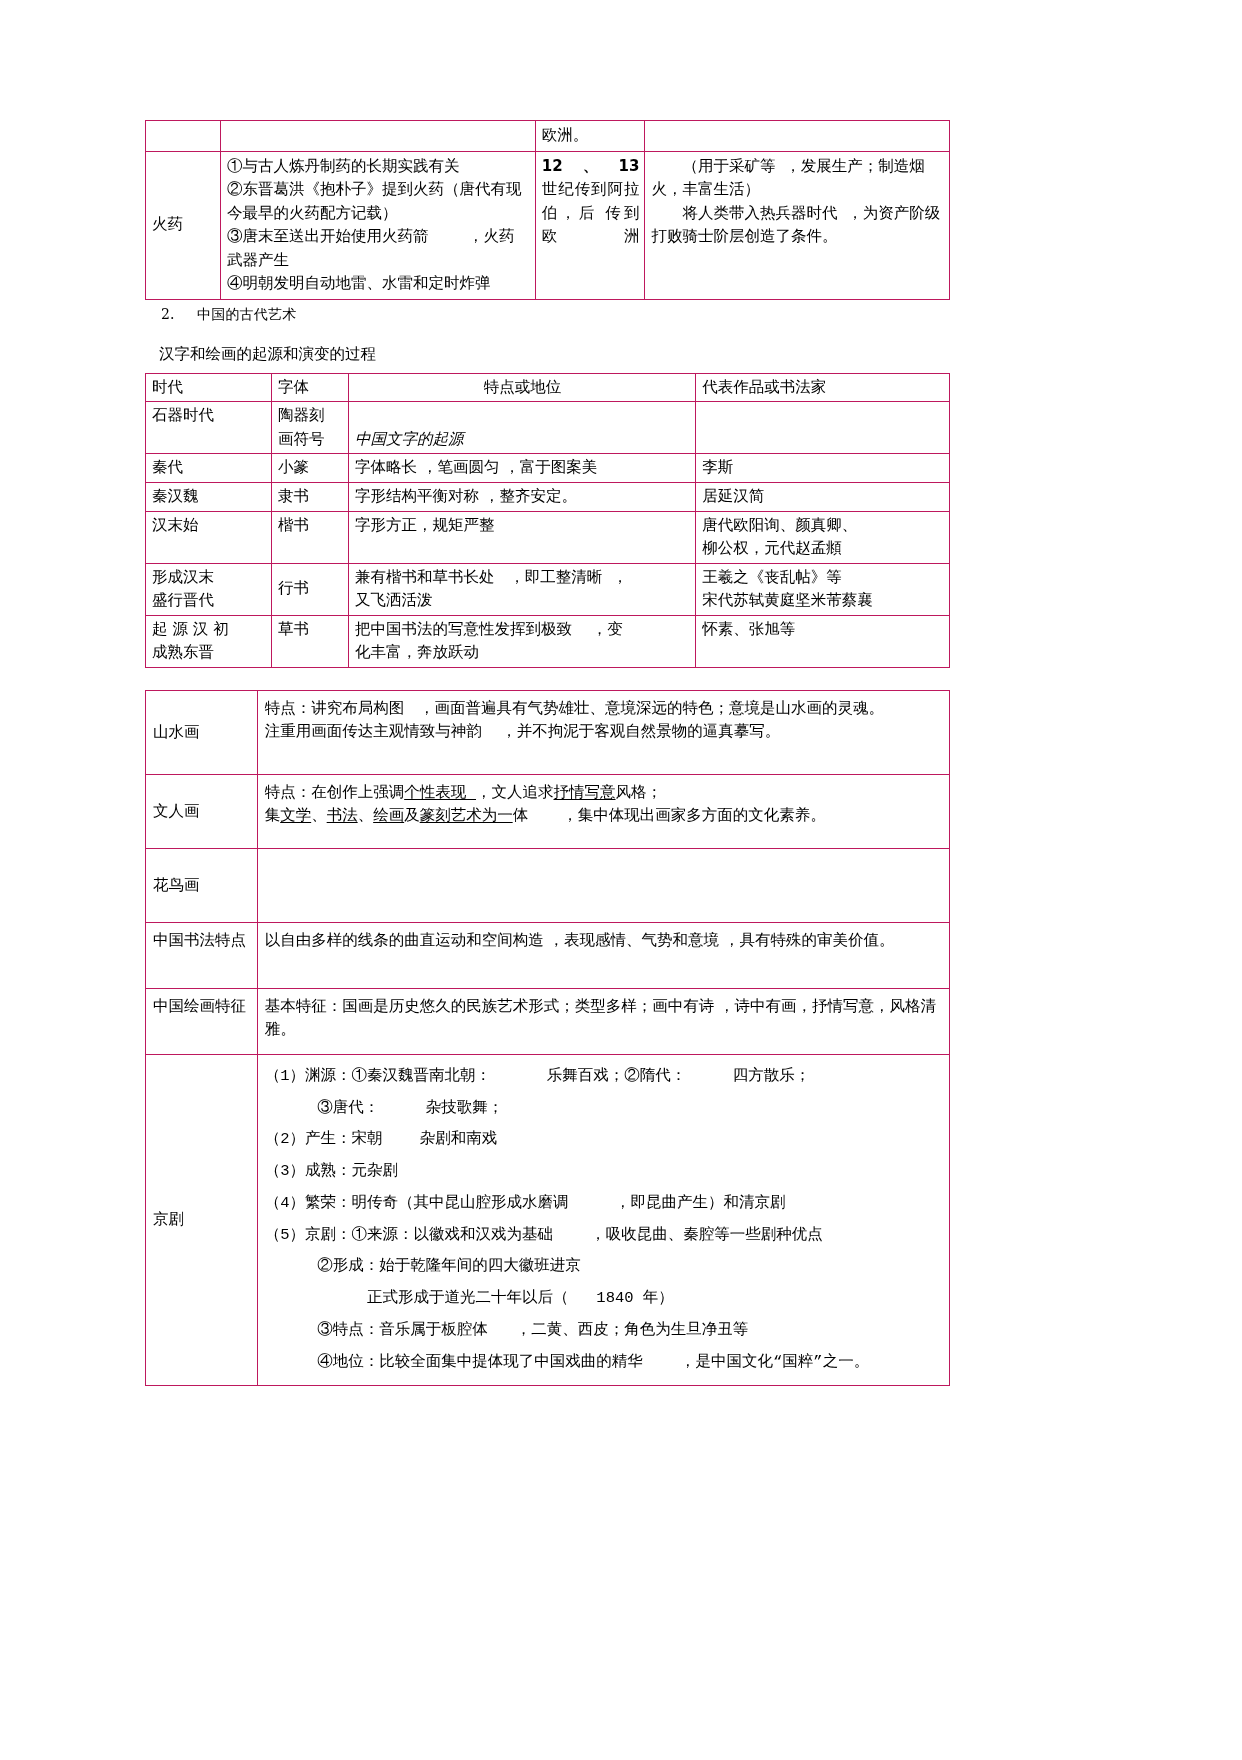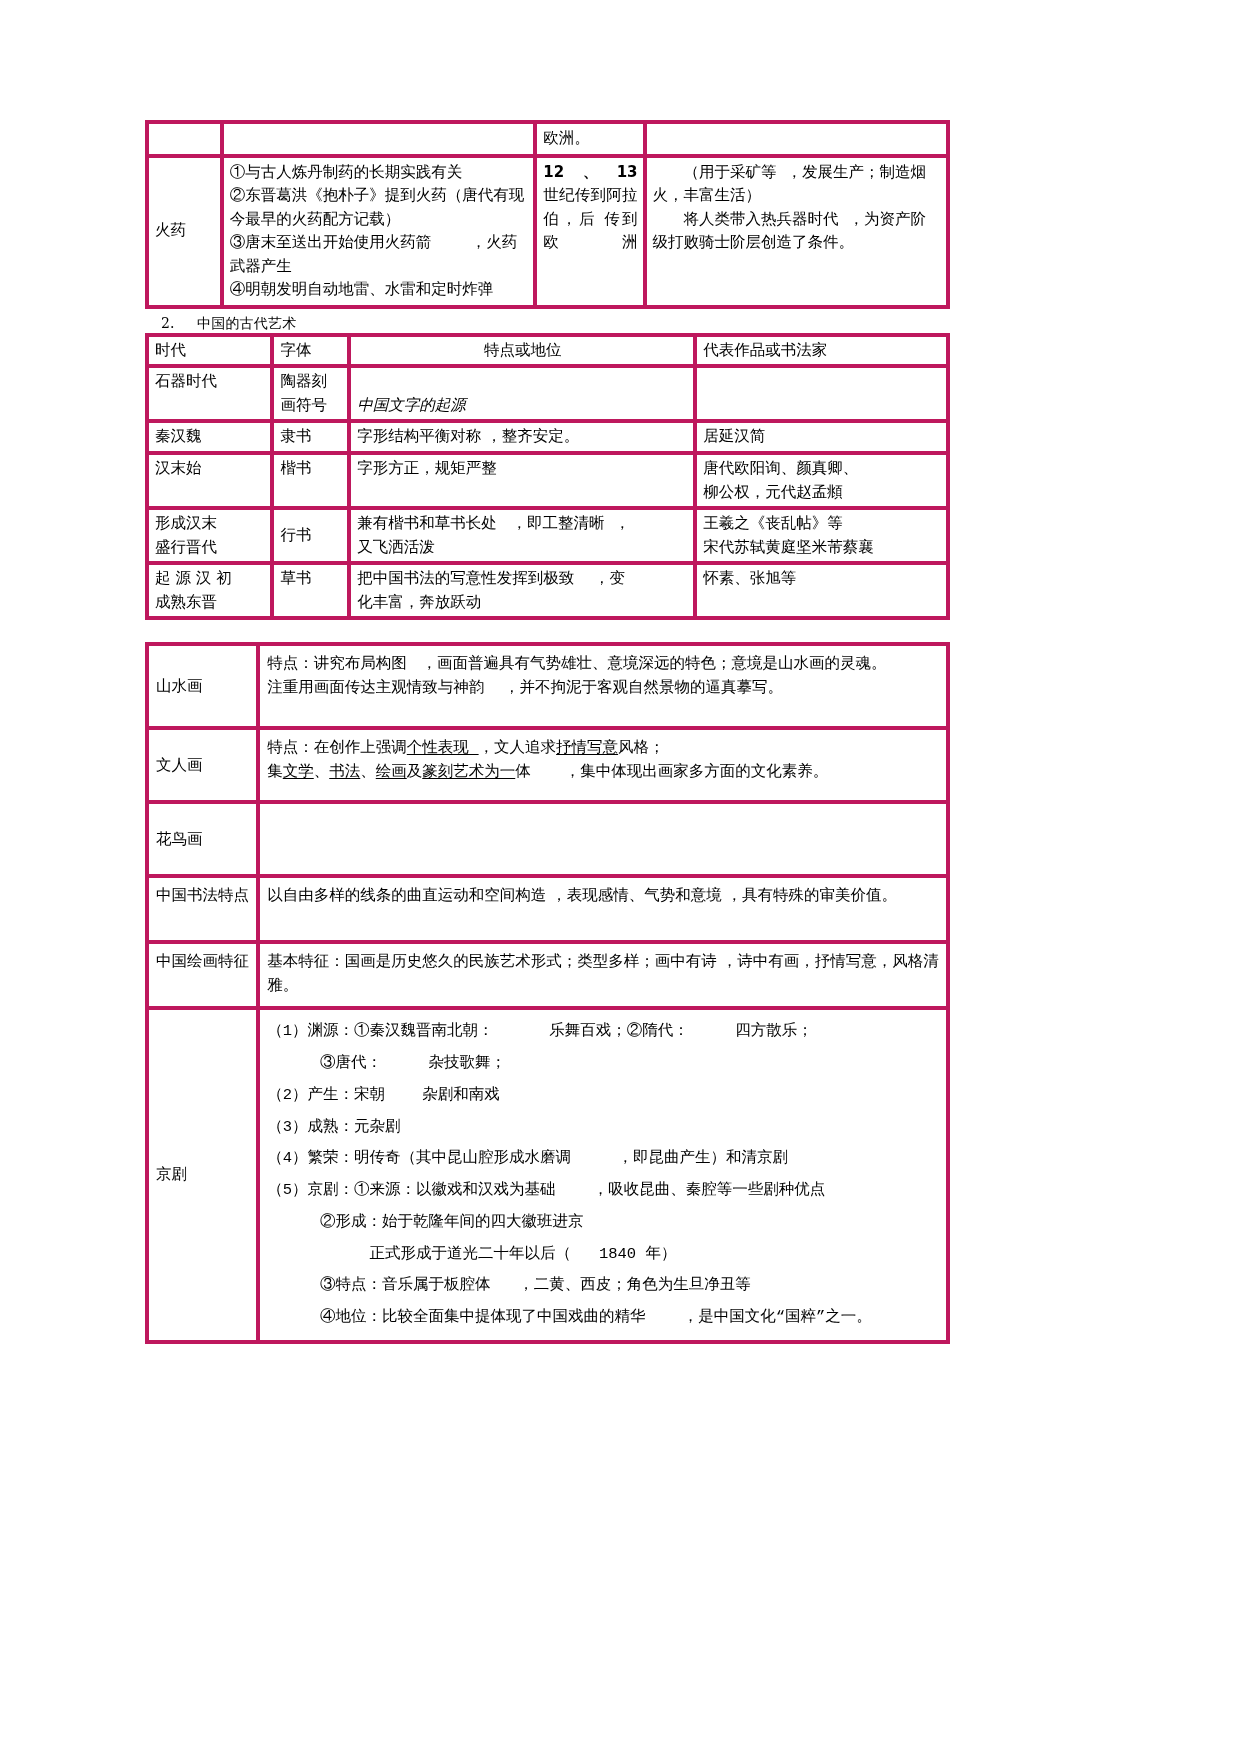--- a/index.html
+++ b/index.html
@@ -31,21 +31,21 @@
   }
 
   table {
     border-collapse: collapse;
     width: 805px;
     table-layout: fixed;
     font-size: 15.5px;
     line-height: 1.52;
   }
   table td {
-    border: 4px solid #be185d;
+    border: 1px solid #be185d;
     vertical-align: top;
     padding: 3px 5px 3px 6px;
     word-break: break-all;
   }
 
   
   .t-inventions { margin: 0; }
   .t-inventions .c1 { width: 74px; }
   .t-inventions .c2 { width: 310px; }
   .t-inventions .c3 { width: 108px; }
@@ -144,20 +144,21 @@
           </td>
         </tr>
 
       </tbody>
     </table>
 
     <p class="sec-head">
       <span class="num">2.</span><span>中国的古代艺术</span>
     </p>
 
+    <p class="sub-head">汉字和绘画的起源和演变的过程</p>
 
     <table class="t-scripts">
       <colgroup>
         <col class="s1">
           <col class="s2">
           <col class="s3">
           <col class="s4">
       </colgroup>
       <tbody>
         <tr>
@@ -171,20 +172,26 @@
           <td>石器时代</td>
           <td class="cell-lines" style="white-space:pre-wrap;">陶器刻
 画符号</td>
           <td class="cell-lines" style="white-space:pre-wrap;font-style:italic;">
 中国文字的起源</td>
           <td></td>
         </tr>
 
 
 
+        <tr>
+          <td>秦代</td>
+          <td>小篆</td>
+          <td>字体略长  ，笔画圆匀  ，富于图案美</td>
+          <td>李斯</td>
+        </tr>
 
         <tr>
           <td>秦汉魏</td>
           <td>隶书</td>
           <td>字形结构平衡对称   ，整齐安定。</td>
           <td>居延汉简</td>
         </tr>
 
         <tr>
           <td>汉末始</td>

